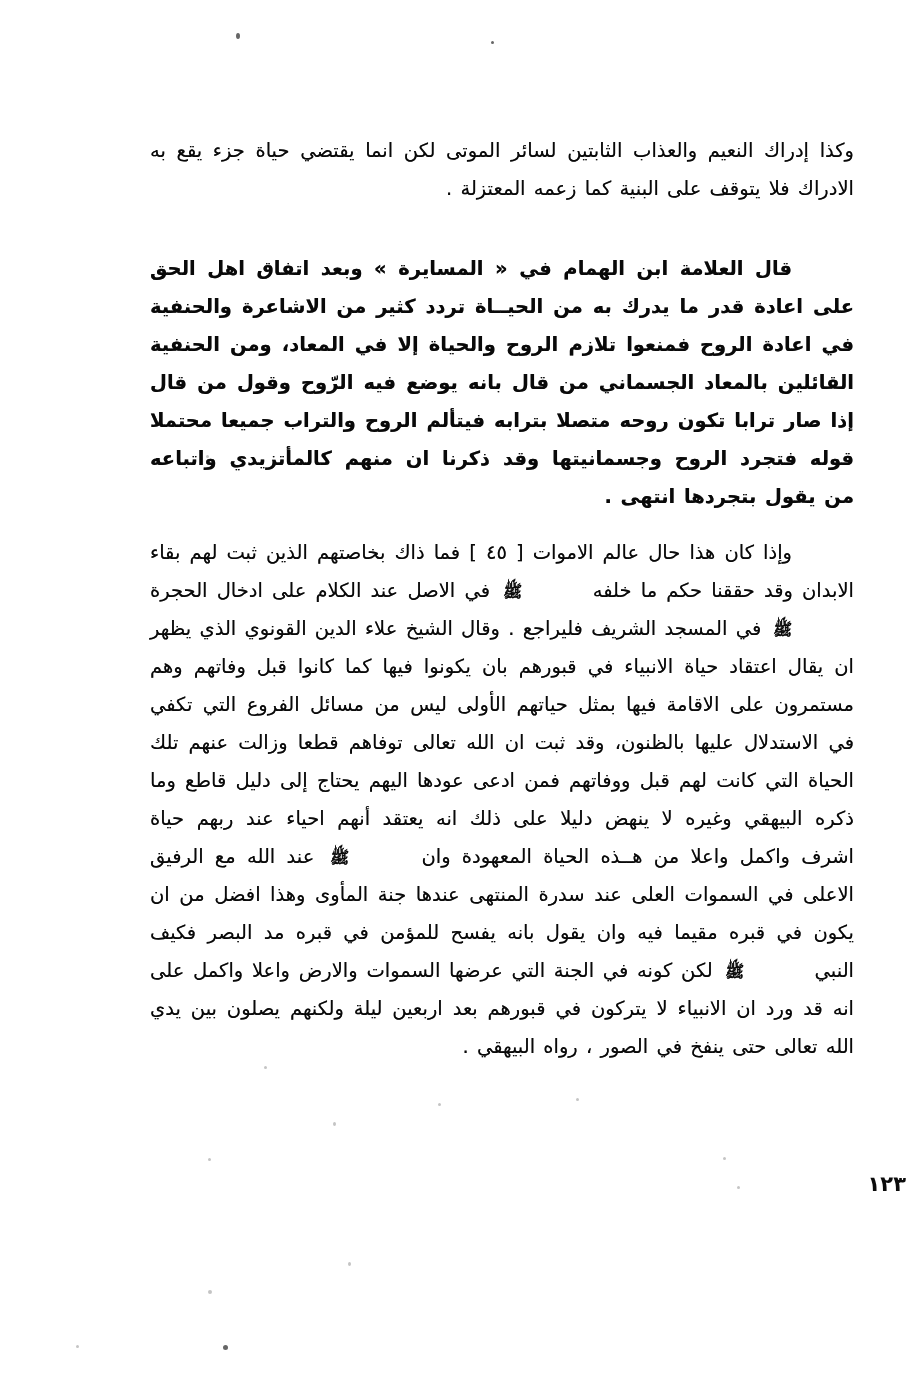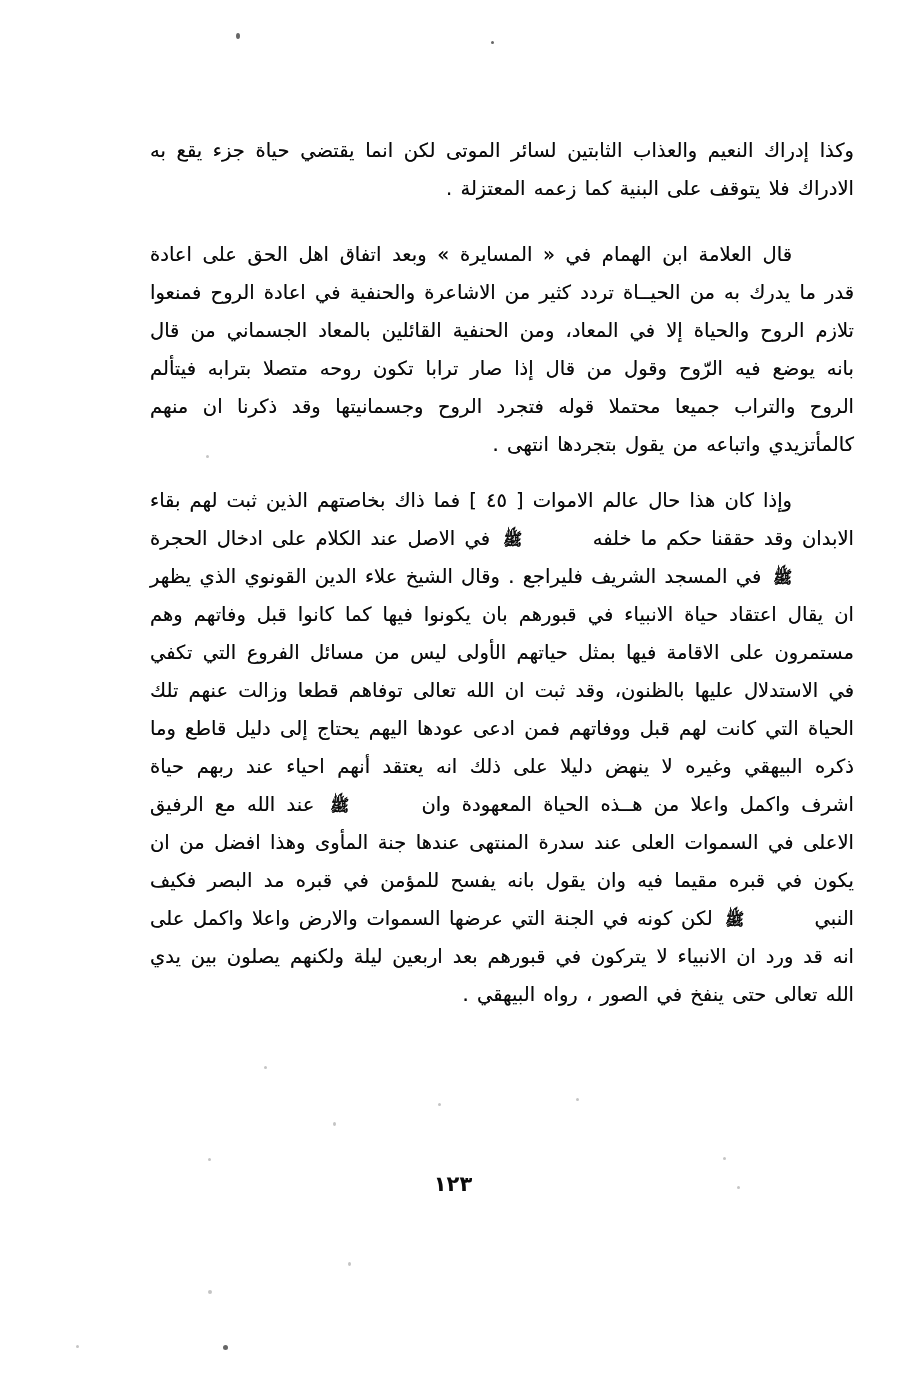--- a/index.html
+++ b/index.html
@@ -55,42 +55,42 @@
     letter-spacing: .2px;
     word-spacing: 2px;
     text-align: justify;
     
     text-shadow: 0 0 .5px rgba(0,0,0,.55);
   }
 
   .para.indent { text-indent: 62px; }
 
   
-  .gap-1 { margin-top: 28px; }
+  .gap-1 { margin-top: 42px; font-weight: bold; }
   .gap-2 { margin-top: 18px; }
   .gap-3 { margin-top: 44px; }
 
   
   .sallam {
     font-family: "DejaVu Sans", "Liberation Sans", sans-serif;
     font-weight: 700;
     font-size: 17px;
     letter-spacing: -1px;
     display: inline-block;
     transform: scaleX(.92);
     padding: 0 1px;
   }
 
   
   #folio {
     position: absolute;
     top: 1172px;
     left: 0;
     right: 0;
-    text-align: center;
+    text-align: right;
     font-size: 21px;
     font-weight: 700;
     color: #0b0b0b;
     letter-spacing: 1px;
     font-family: "DejaVu Sans", "Liberation Sans", sans-serif;
   }
 </style>
 </head>
 <body>
 

